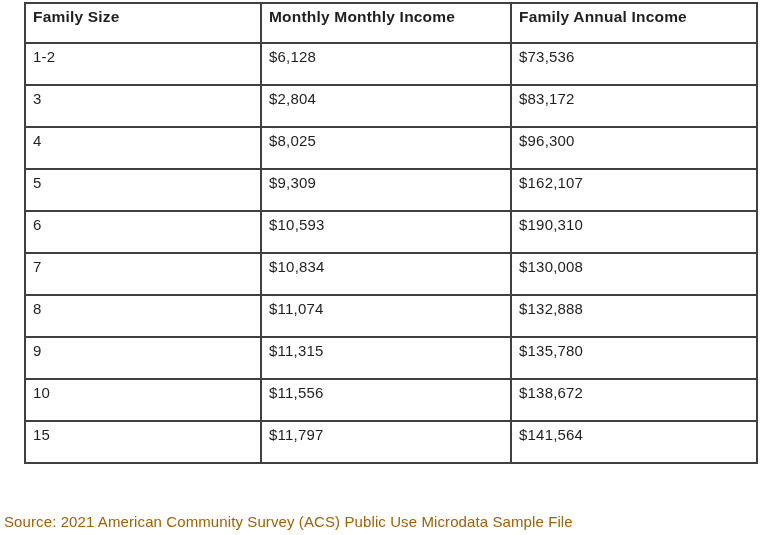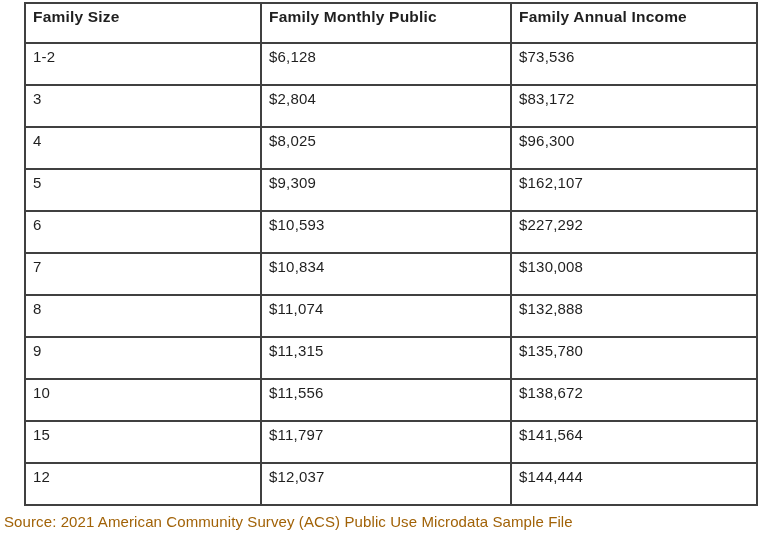--- a/index.html
+++ b/index.html
@@ -62,21 +62,21 @@
 
   <table class="income-table">
     <colgroup>
       <col style="width:236px">
       <col style="width:250px">
       <col style="width:246px">
     </colgroup>
     <thead>
       <tr class="header-row">
         <th>Family Size</th>
-        <th>Family Monthly Public</th>
+        <th>Monthly Monthly Income</th>
         <th>Family Annual Income</th>
       </tr>
     </thead>
     <tbody>
       <tr class="data-row">
         <td>1-2</td>
         <td>$6,128</td>
         <td>$73,536</td>
       </tr>
       <tr class="data-row">
@@ -90,21 +90,21 @@
         <td>$96,300</td>
       </tr>
       <tr class="data-row">
         <td>5</td>
         <td>$9,309</td>
         <td>$162,107</td>
       </tr>
       <tr class="data-row">
         <td>6</td>
         <td>$10,593</td>
-        <td>$227,292</td>
+        <td>$190,310</td>
       </tr>
       <tr class="data-row">
         <td>7</td>
         <td>$10,834</td>
         <td>$130,008</td>
       </tr>
       <tr class="data-row">
         <td>8</td>
         <td>$11,074</td>
         <td>$132,888</td>
@@ -117,23 +117,18 @@
       <tr class="data-row">
         <td>10</td>
         <td>$11,556</td>
         <td>$138,672</td>
       </tr>
       <tr class="data-row">
         <td>15</td>
         <td>$11,797</td>
         <td>$141,564</td>
       </tr>
-      <tr class="data-row">
-        <td>12</td>
-        <td>$12,037</td>
-        <td>$144,444</td>
-      </tr>
     </tbody>
   </table>
 
   <div class="source-note">Source: 2021 American Community Survey (ACS) Public Use Microdata Sample File</div>
 
 </div>
 
 </body></html>

